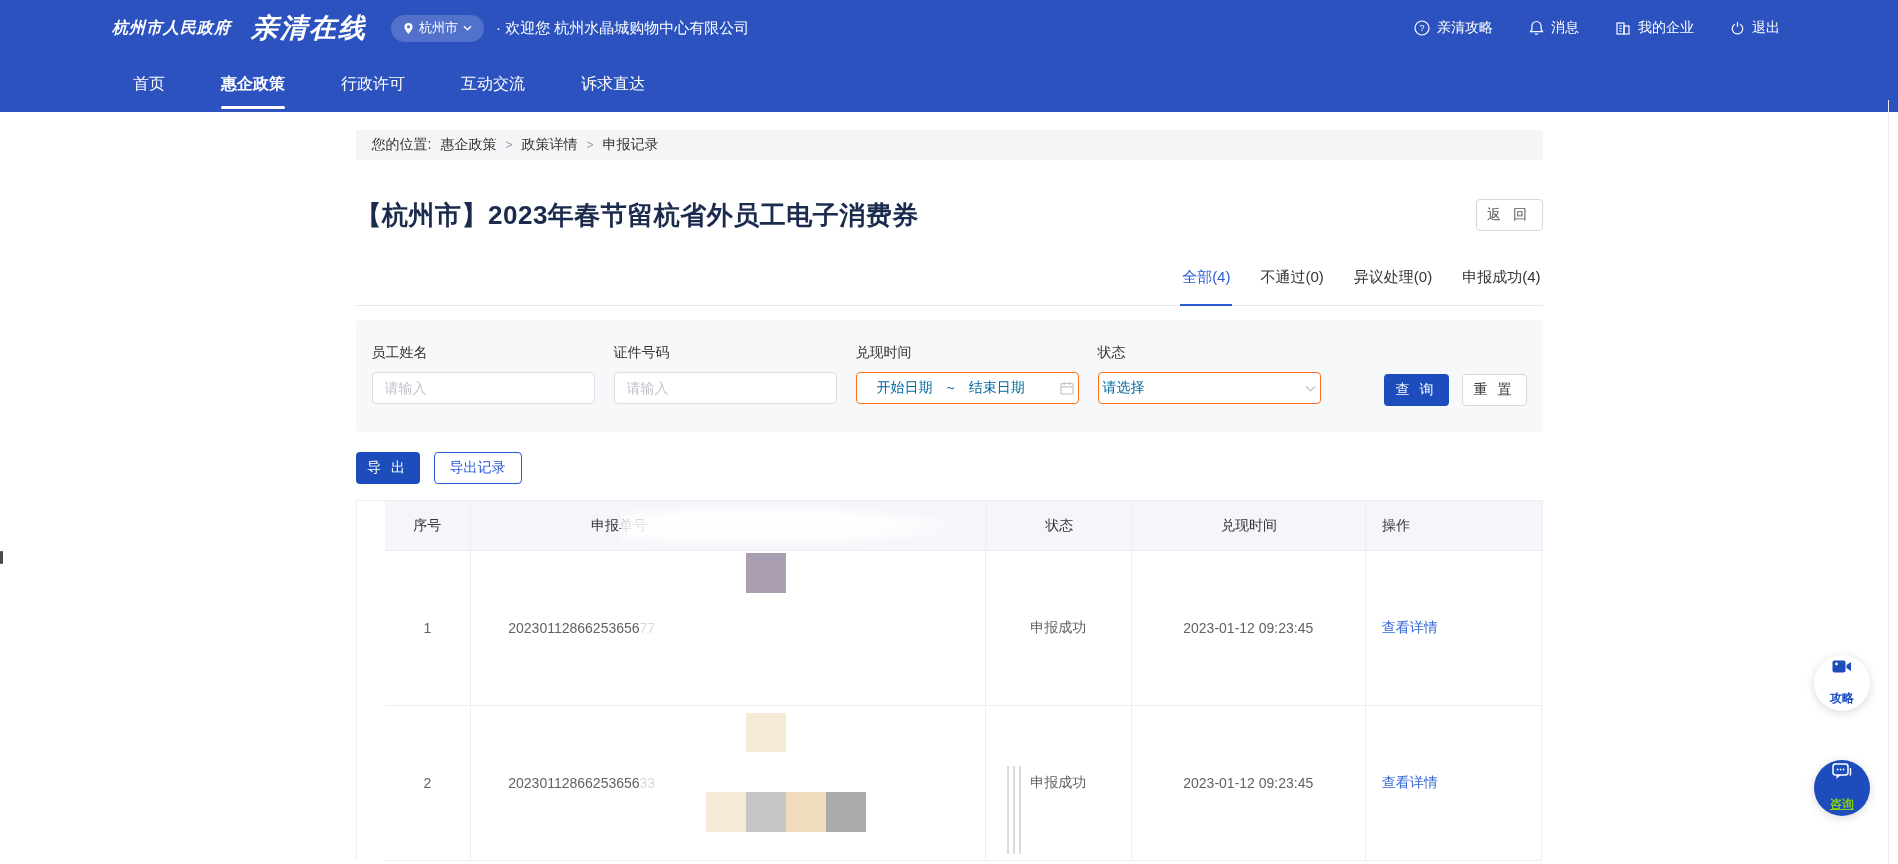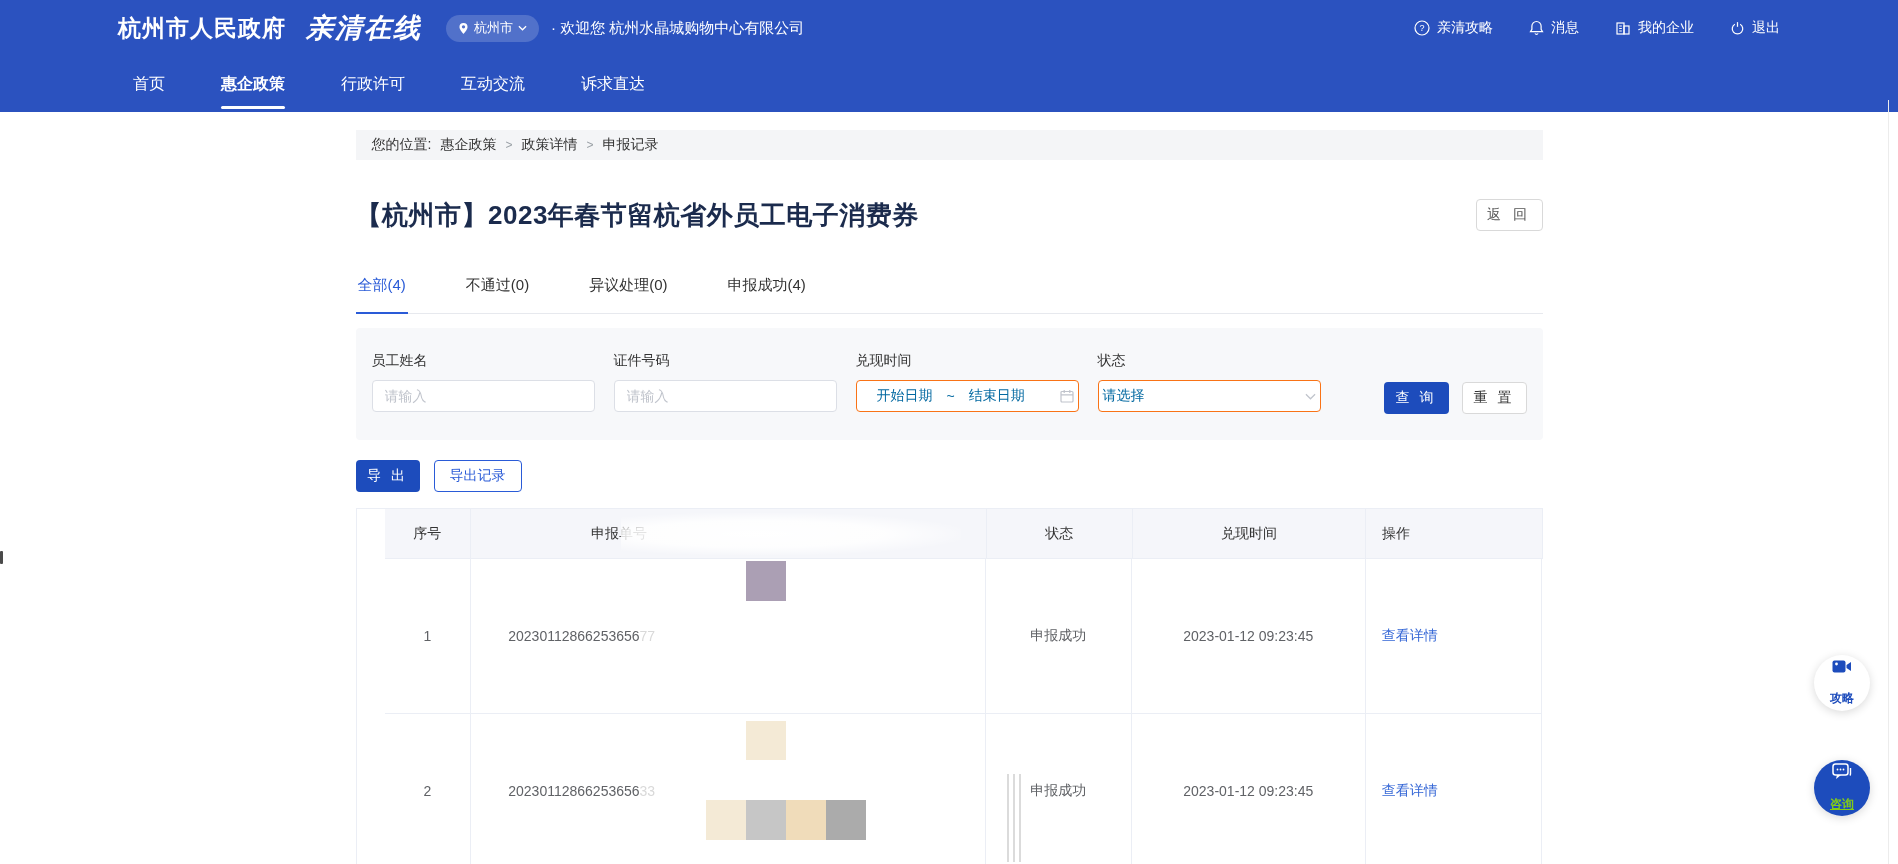--- a/index.html
+++ b/index.html
@@ -3,21 +3,21 @@
 <meta charset="utf-8">
 <style>
   * { margin:0; padding:0; box-sizing:border-box; }
   html,body { width:1898px; height:864px; overflow:hidden; background:#fff;
     font-family:"Liberation Sans","DejaVu Sans",sans-serif; }
   .page { position:relative; width:1898px; height:864px; }
 
   
   .topbar { background:#2b52bf; height:112px; color:#fff; }
   .topbar-row { height:56px; display:flex; align-items:center; padding:0 118px 0 112px; }
-  .logo-gov { font-size:23px; font-weight:bold; letter-spacing:1px; white-space:nowrap;margin-left:6px; }
+  .logo-gov { font-size:16px; font-weight:bold; font-style:italic; letter-spacing:1px; white-space:nowrap; }
   .logo-brand { font-size:27px; font-weight:900; font-style:italic; letter-spacing:2px; margin-left:20px; white-space:nowrap; }
   .loc-pill { margin-left:24px; background:rgba(255,255,255,.18); border-radius:14px; height:27px;
     padding:0 12px; display:flex; align-items:center; gap:5px; font-size:13px; cursor:pointer; white-space:nowrap; }
   .welcome { margin-left:12px; font-size:15px; white-space:nowrap; }
   .top-links { margin-left:auto; display:flex; gap:36px; font-size:14px; }
   .top-link { display:flex; align-items:center; gap:7px; cursor:pointer; white-space:nowrap; }
   .icon { display:inline-flex; align-items:center; justify-content:center; }
 
   .nav-row { height:56px; display:flex; align-items:center; padding-left:133px; gap:56px; font-size:16px; }
   .nav-item { position:relative; height:56px; display:flex; align-items:center; cursor:pointer; white-space:nowrap; }
@@ -31,21 +31,21 @@
   .breadcrumb { margin-top:18px; background:#f4f5f7; height:30px; display:flex; align-items:center;
     padding:0 16px; font-size:14px; color:#333; gap:9px; }
   .crumb-sep { color:#9aa0a6; font-size:12px; }
   .crumb-link { cursor:pointer; }
 
   .title-row { margin-top:38px; height:34px; display:flex; align-items:center; justify-content:space-between; }
   .page-title { font-size:26px; font-weight:bold; color:#1b2b4d; letter-spacing:.5px; }
   .back-btn { width:67px; height:32px; background:#fff; border:1px solid #d9d9d9; border-radius:4px;
     font-size:14px; color:#555; letter-spacing:4px; cursor:pointer; }
 
-  .tabs { margin-top:40px; height:42px; display:flex; gap:56px; border-bottom:1px solid #e7e9ee; }
+  .tabs { margin-top:32px; height:42px; display:flex; gap:26px; border-bottom:1px solid #e7e9ee;justify-content:flex-end; }
   .tab { font-size:15px; color:#333; cursor:pointer; padding:4px 2px 0; white-space:nowrap; }
   .tab.active { color:#2a5bd7; border-bottom:2px solid #2a5bd7; margin-bottom:-1px; }
 
   
   .filter-panel { margin-top:14px; height:112px; background:#f7f8fa; border-radius:4px;
     padding:22px 16px 26px; display:flex; }
   .field { width:223px; margin-right:19px; }
   .field-label { font-size:14px; color:#333; height:20px; line-height:20px; }
   .field-input { margin-top:10px; width:100%; height:32px; background:#fff; border:1px solid #dcdfe6;
     border-radius:4px; font-size:14px; color:#333; padding:0 12px; outline:none; }

